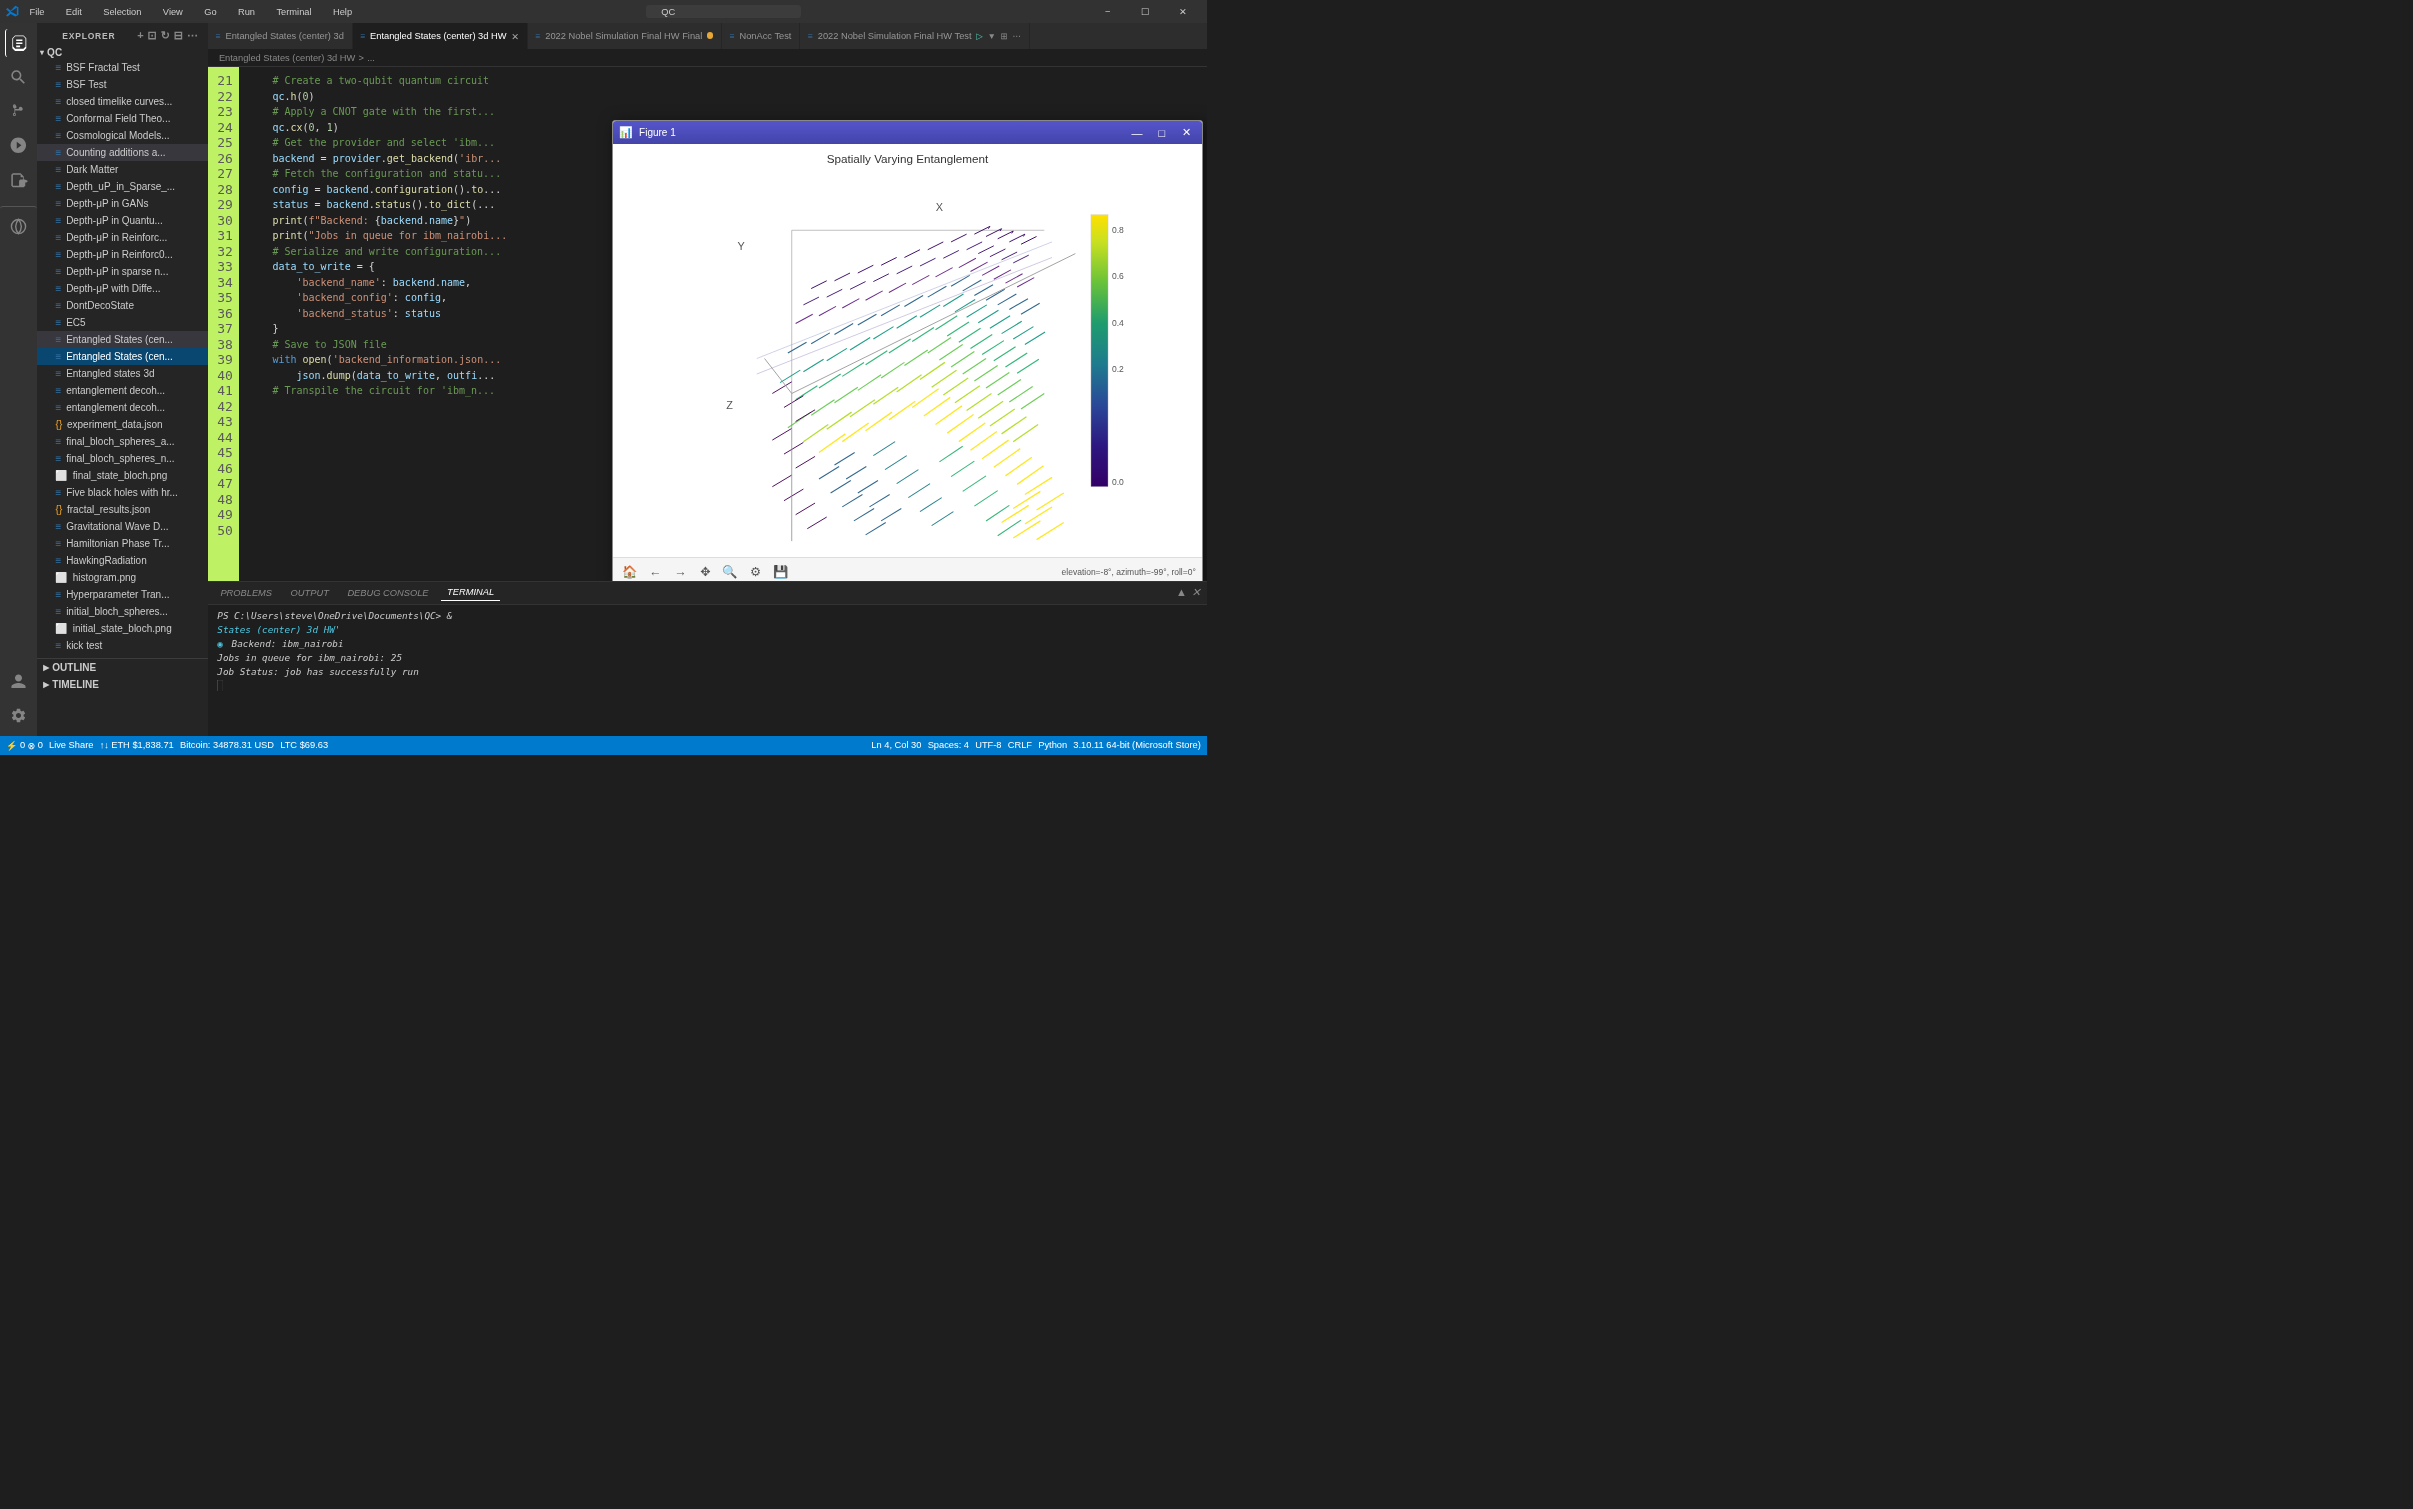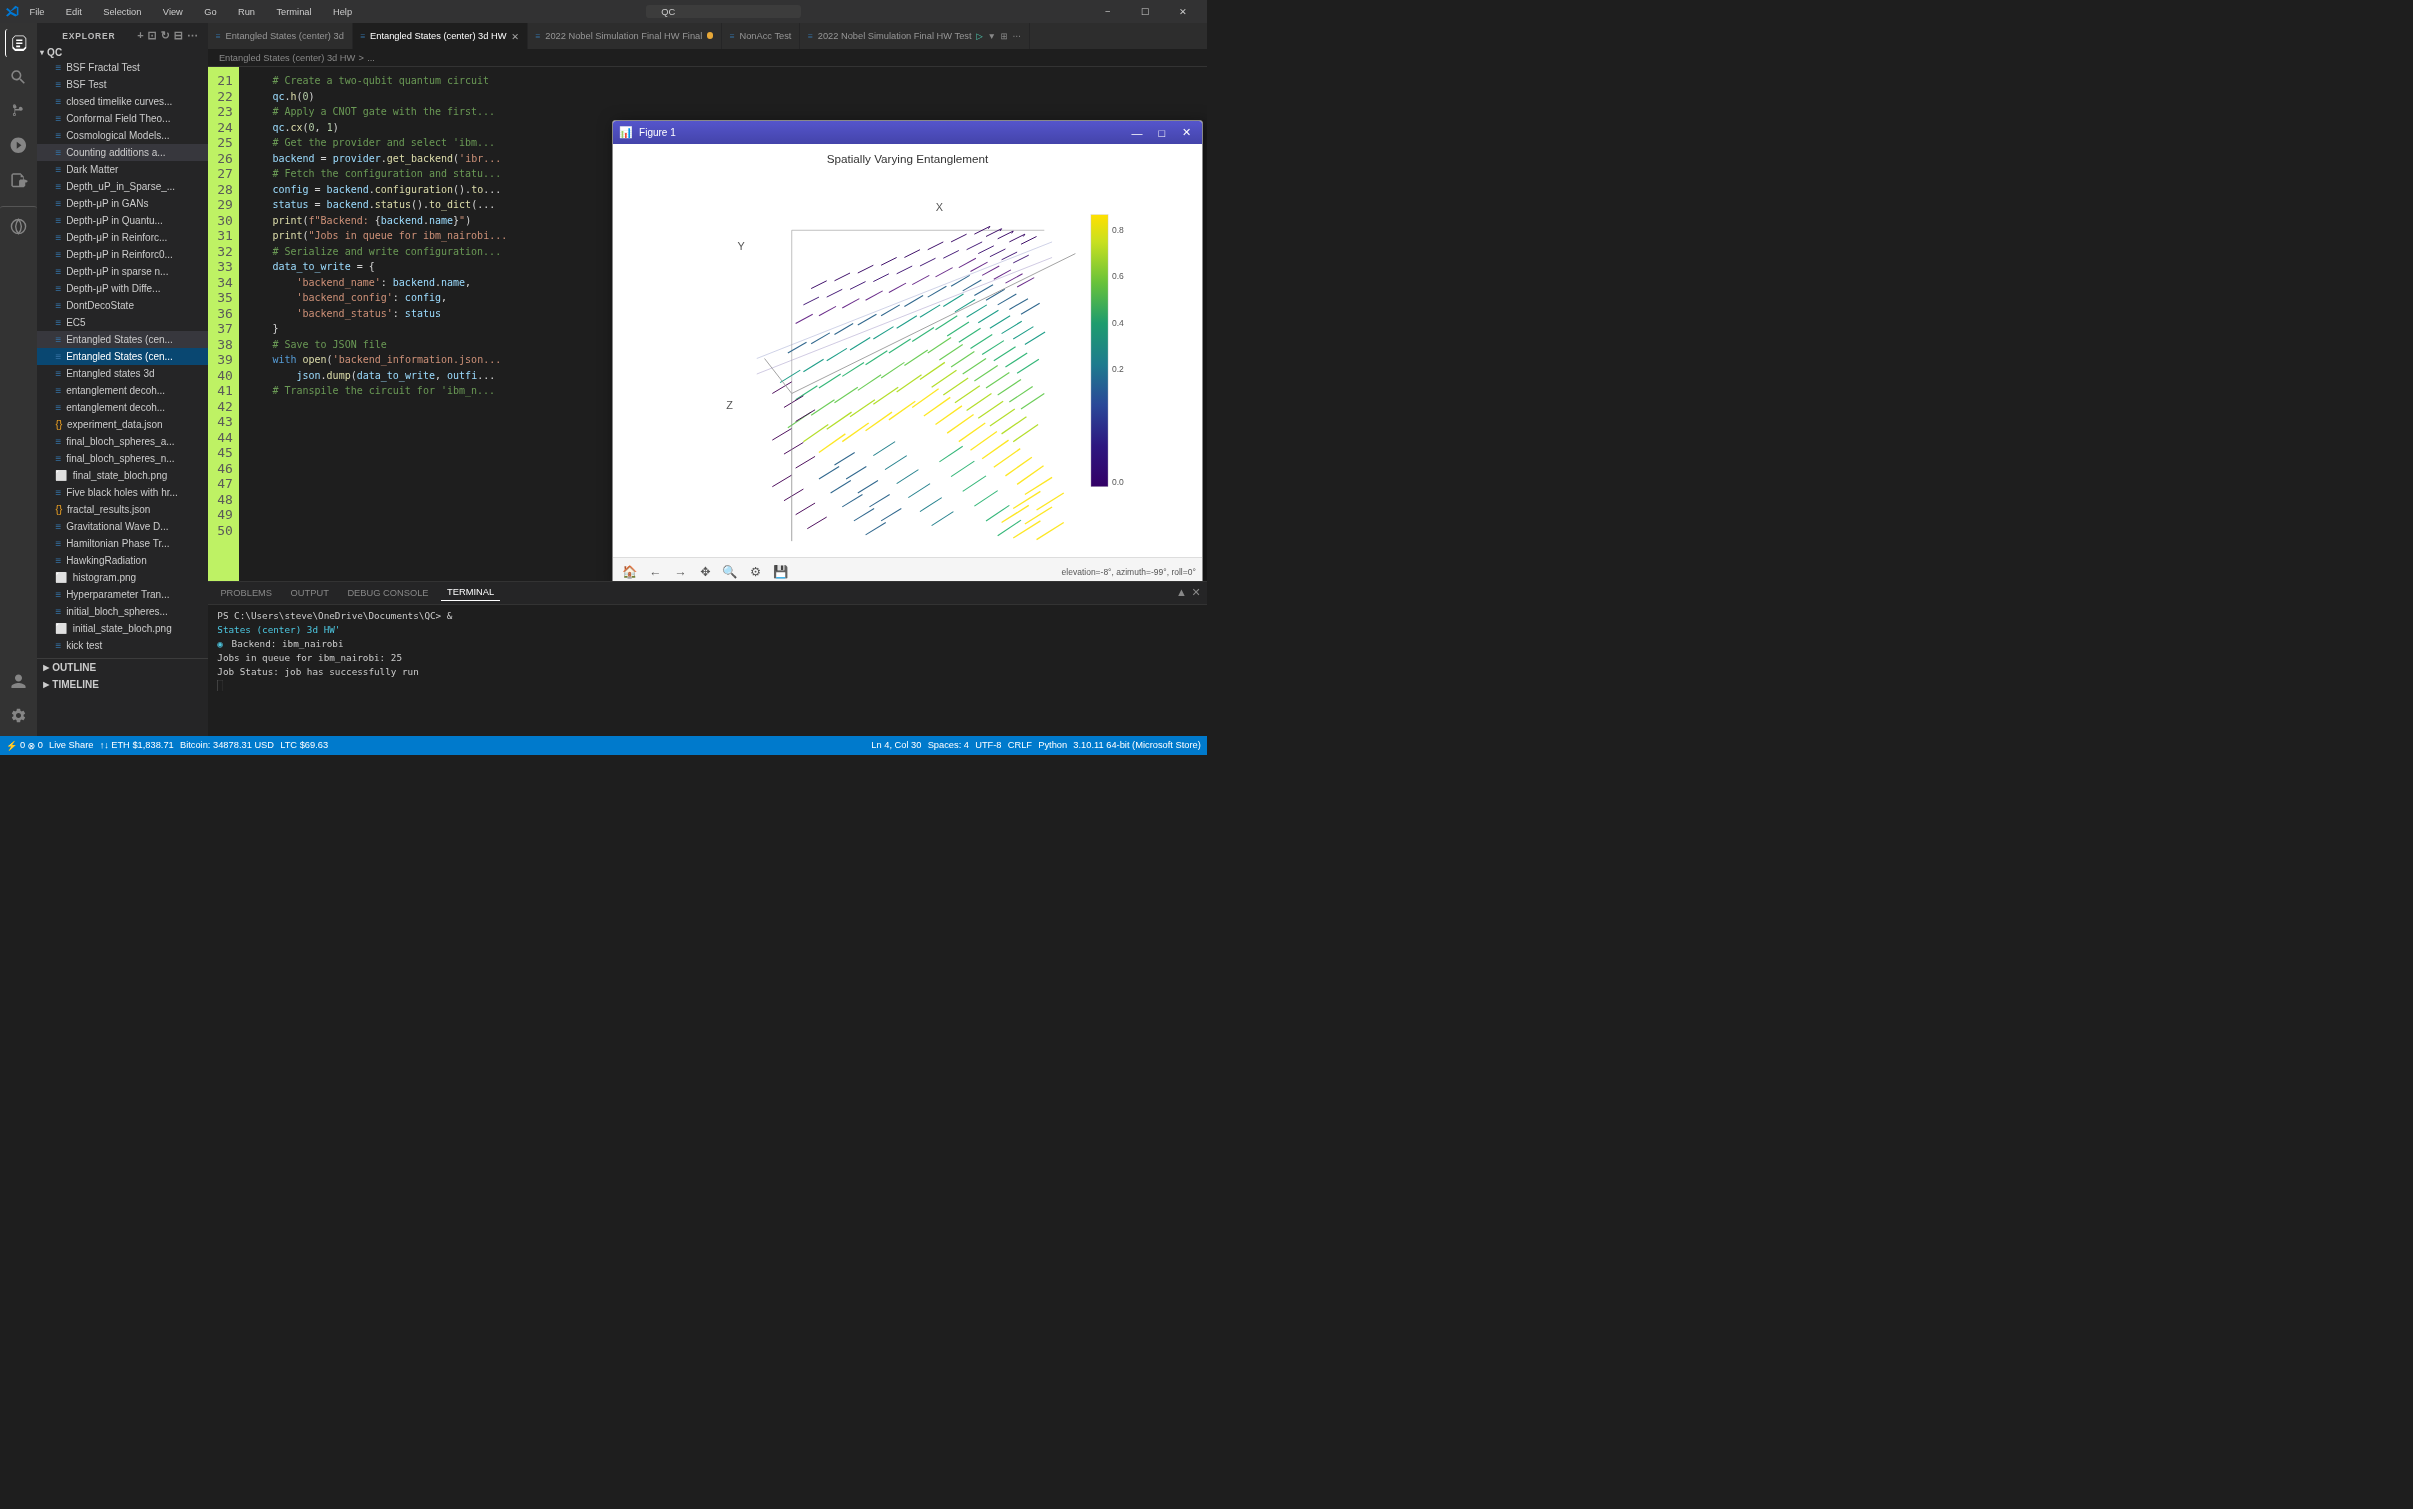--- a/index.html
+++ b/index.html
@@ -233,20 +233,21 @@
       margin-left: auto;
     }
 
     
     .terminal-panel {
       height: 155px;
       background: #1e1e1e;
       border-top: 0.8px solid #333;
       display: flex;
       flex-direction: column;
+      font-style: italic;
     }
     .terminal-tabs {
       height: 23px;
       background: #252526;
       display: flex;
       align-items: center;
       padding: 0 6.2px;
       gap: 6.2px;
       border-bottom: 0.8px solid #333;
     }

